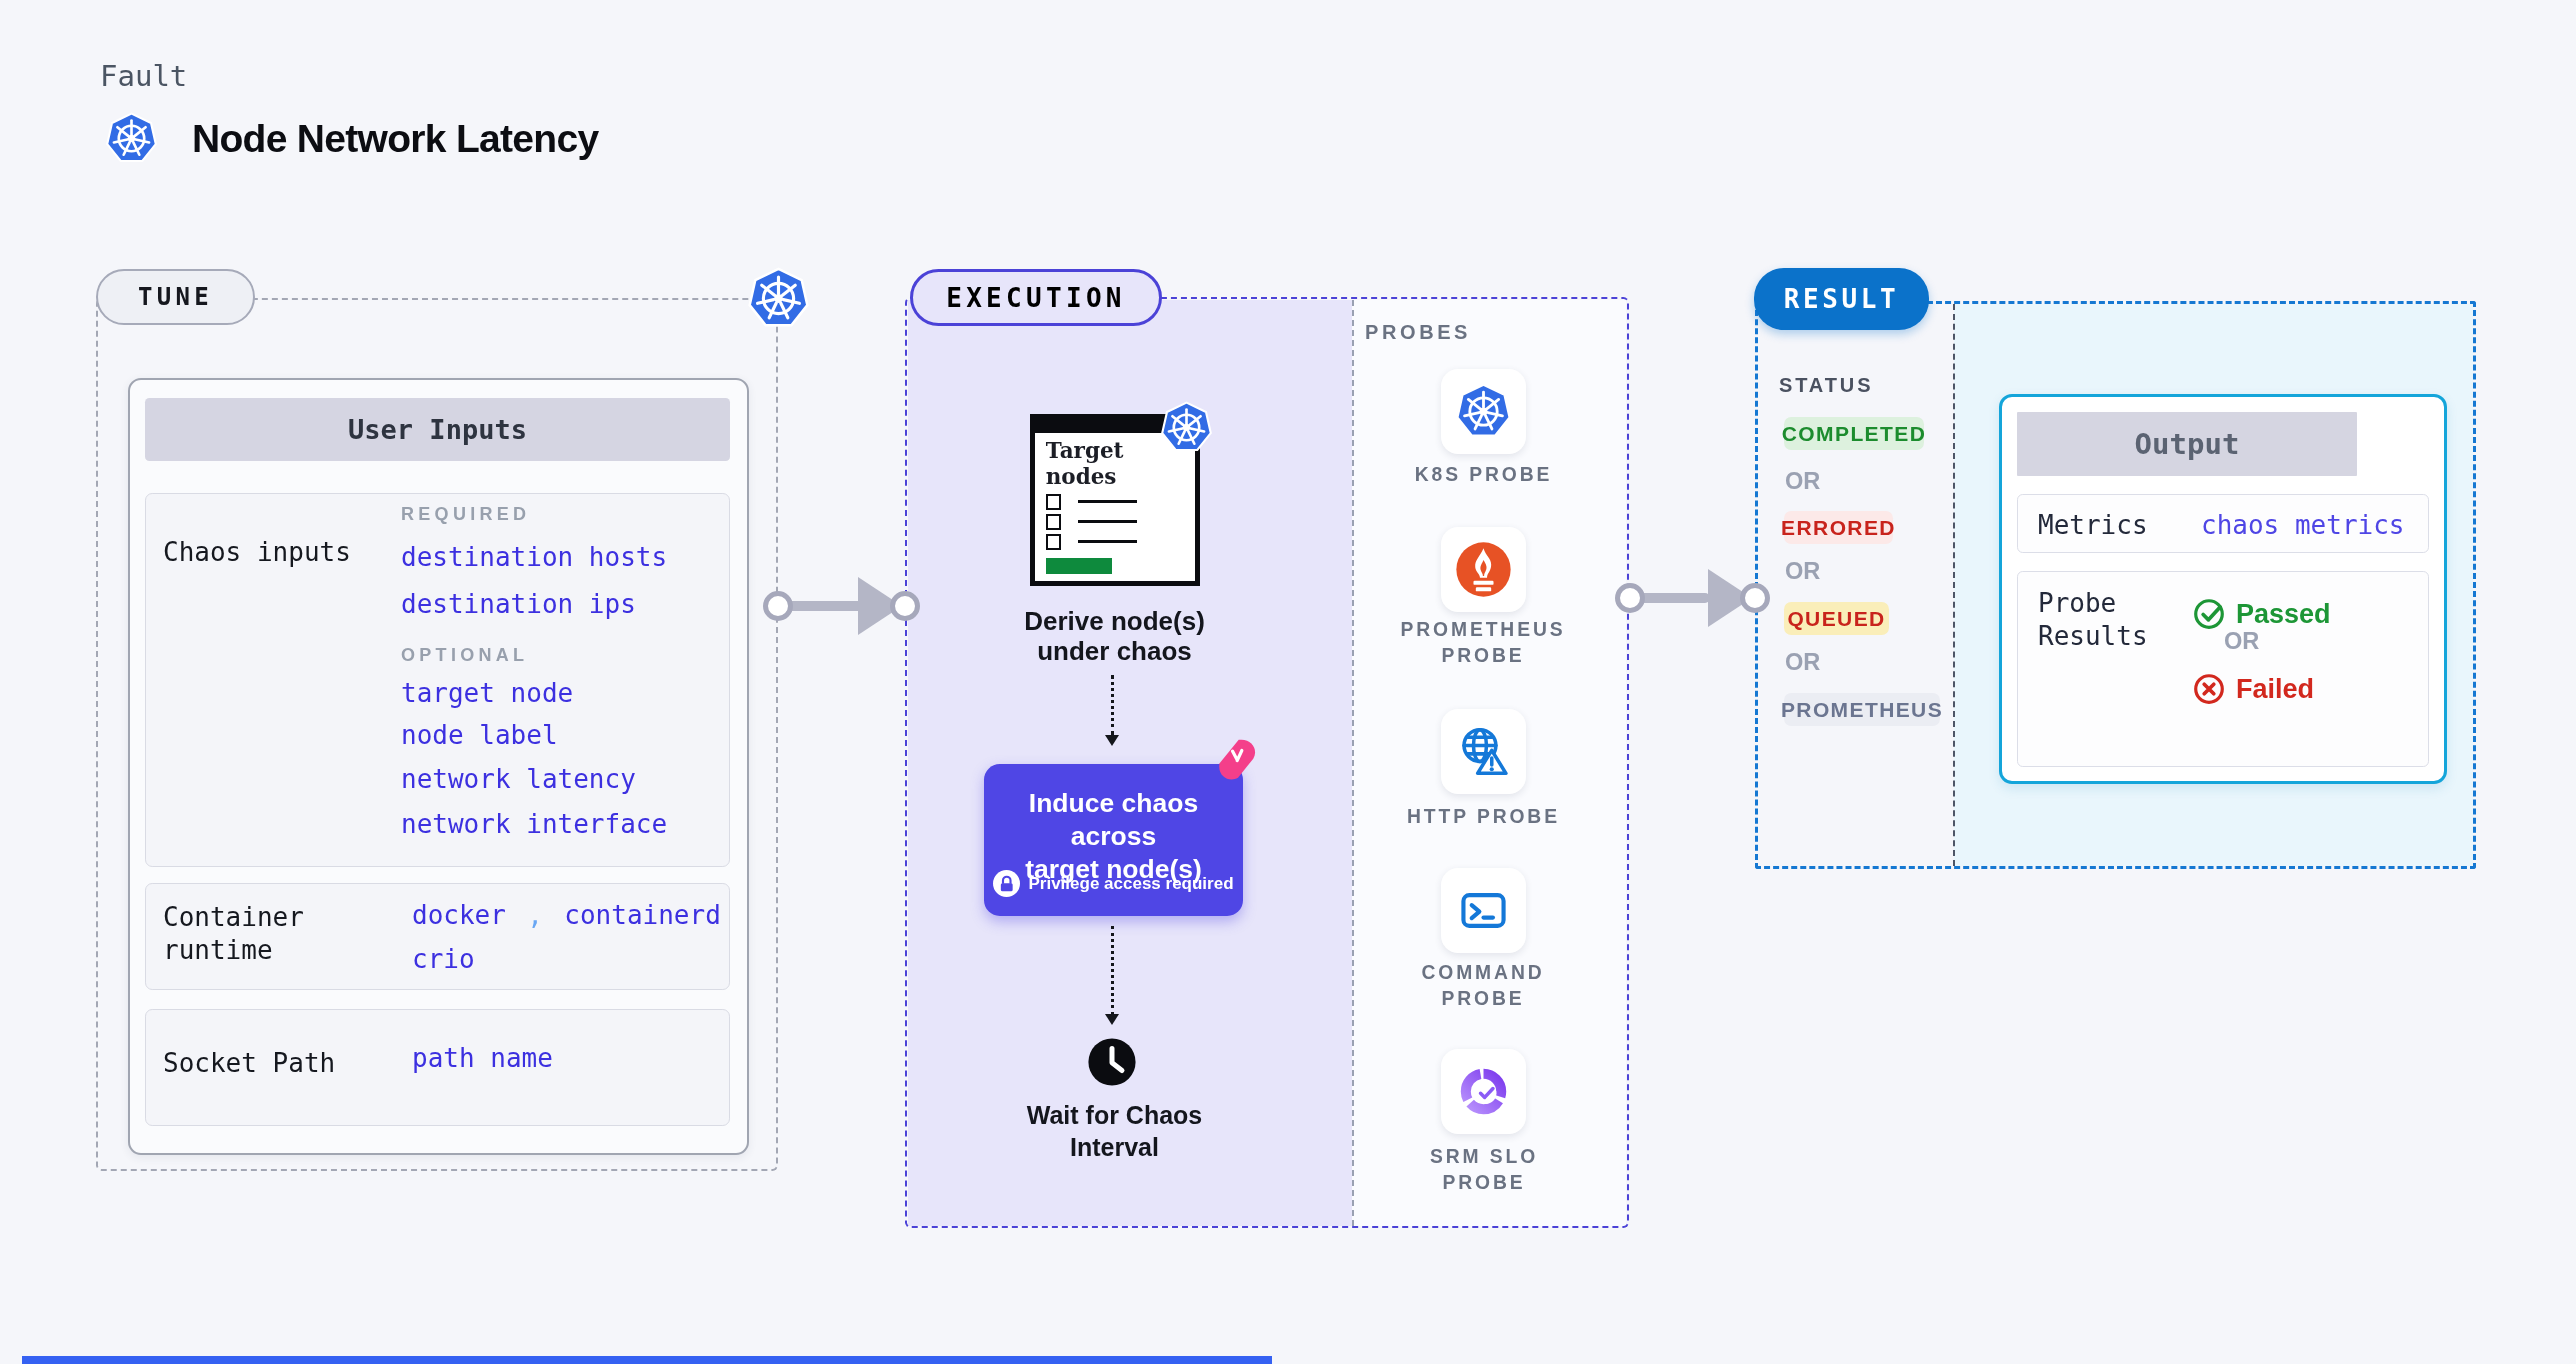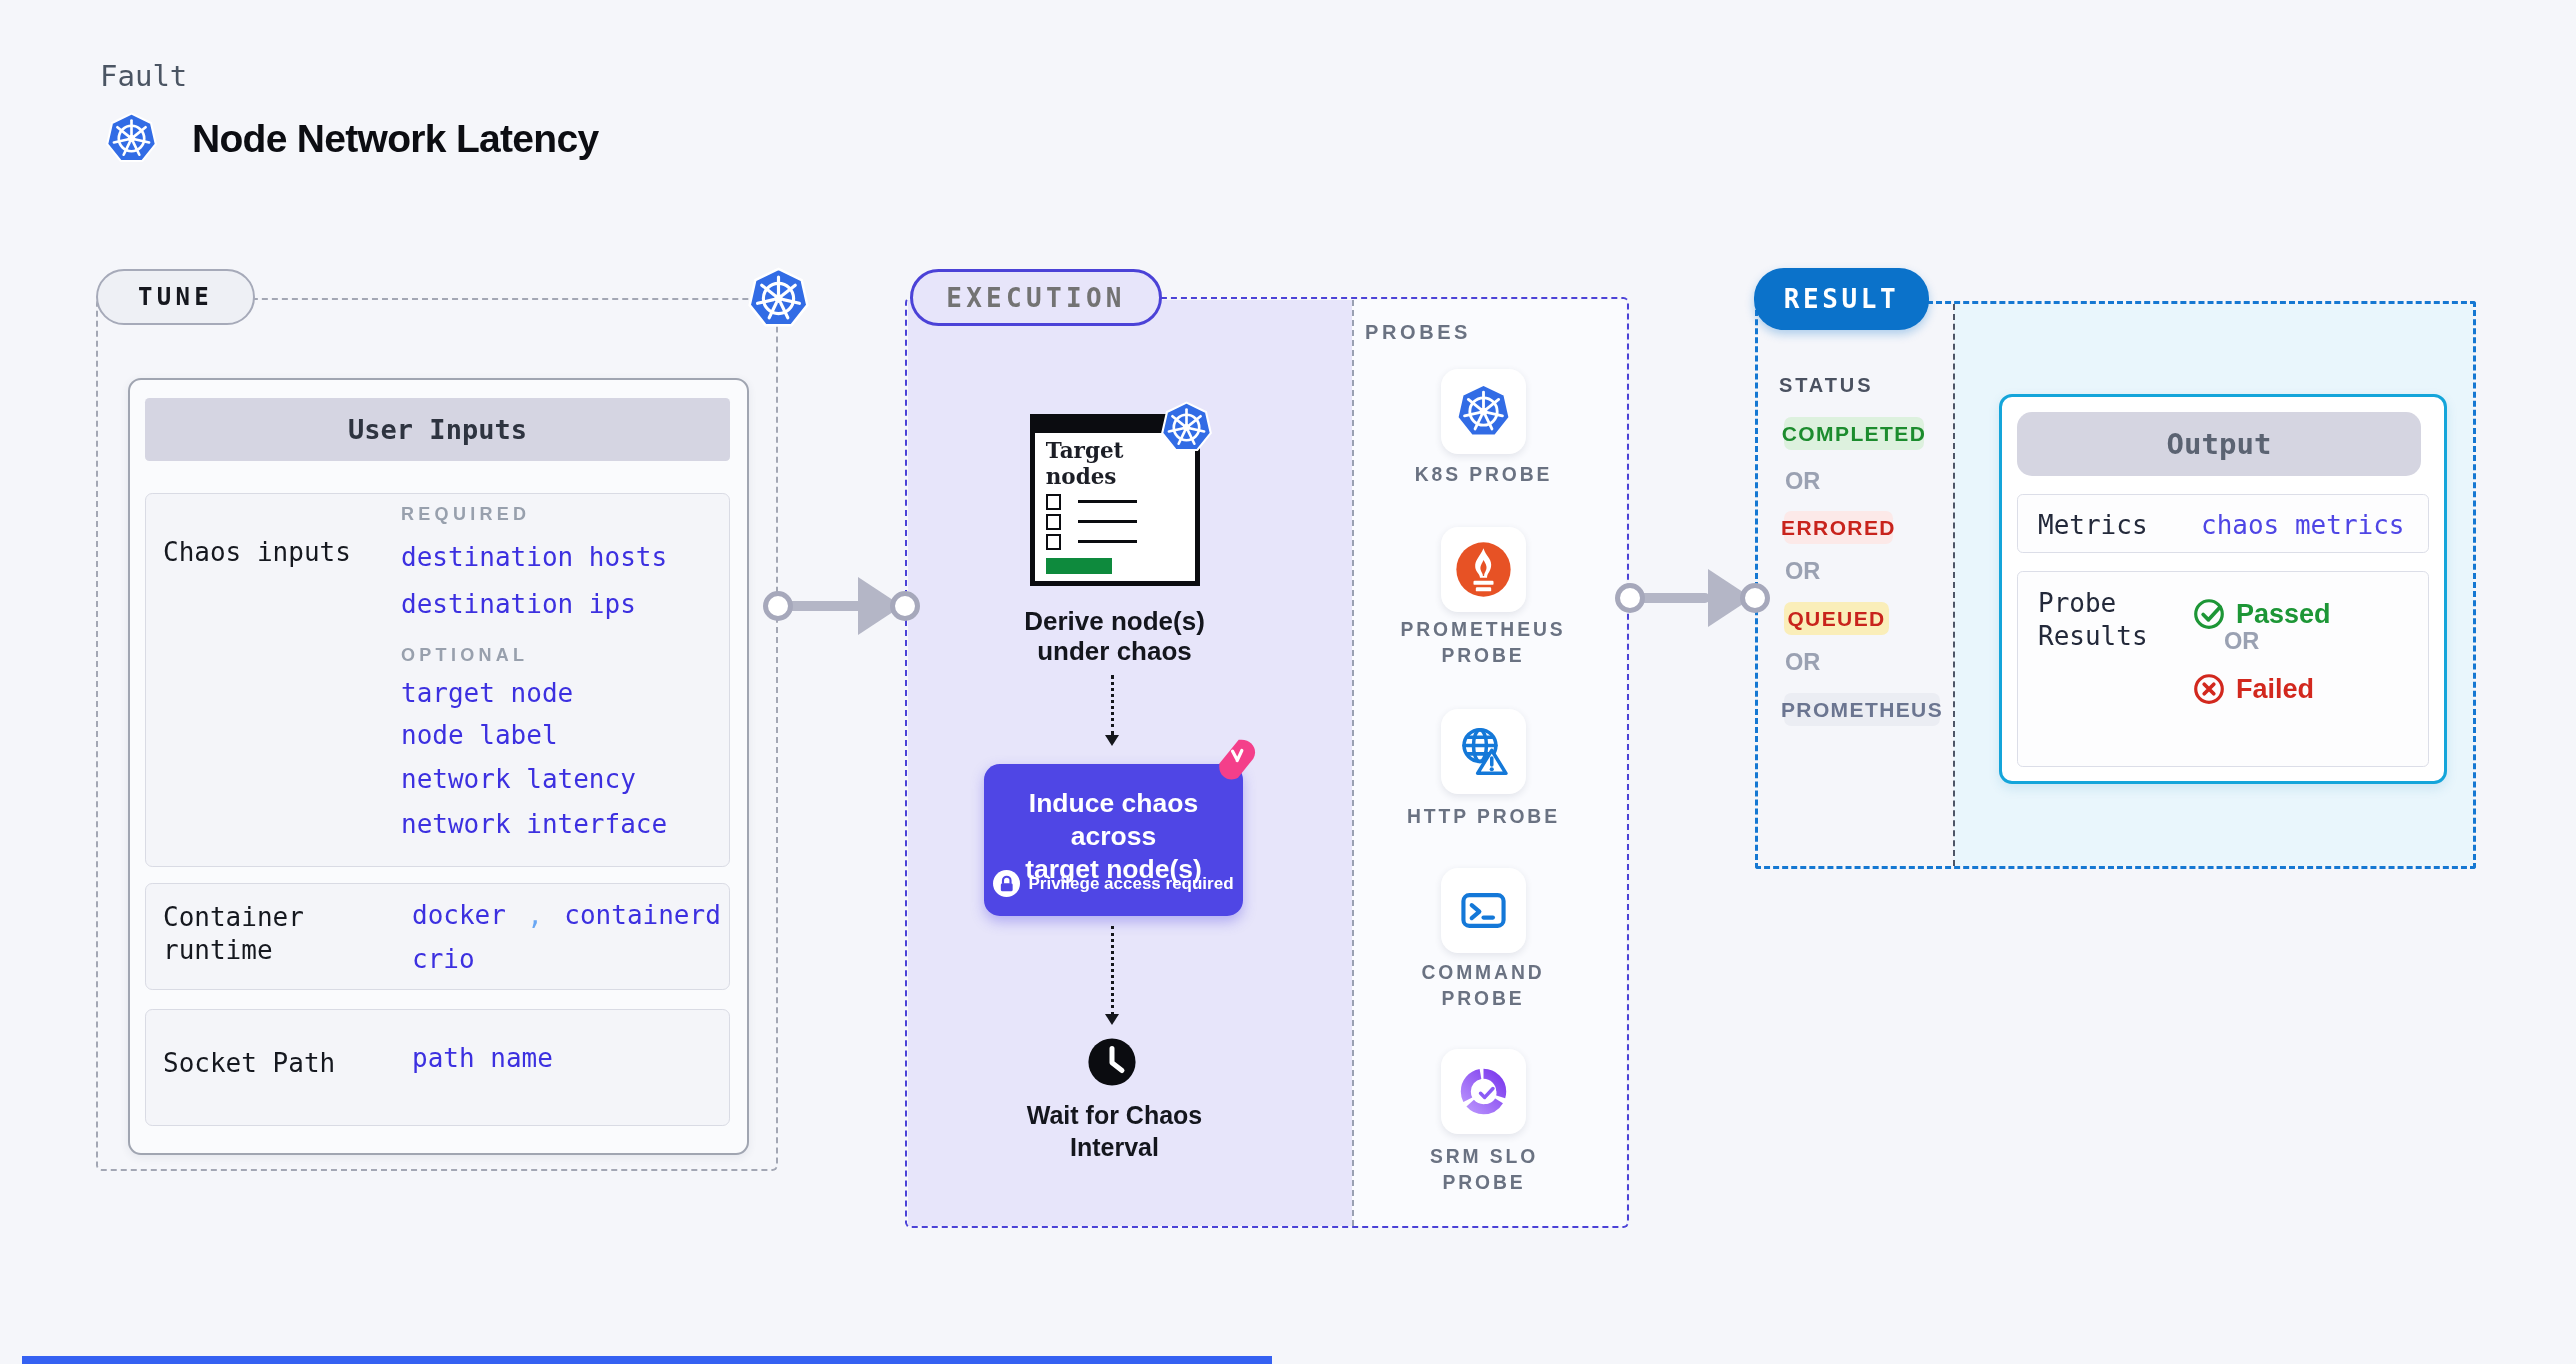--- a/index.html
+++ b/index.html
@@ -177,21 +177,21 @@
 
   <div class="abs h-line" style="left:778px;top:601px;width:87px;z-index:4;"></div>
   <div class="abs h-head" style="left:858px;top:577px;z-index:4;"></div>
   <div class="abs node-dot" style="left:763px;top:591px;z-index:5;"></div>
   <div class="abs node-dot" style="left:890px;top:591px;z-index:5;"></div>
 
   <div class="abs" style="left:908px;top:300px;width:444px;height:926px;background:#e7e5fa;"></div>
   <div class="abs" style="left:1352px;top:300px;width:274px;height:926px;background:#fafbfe;border-left:2.1px dashed #99a0b2;"></div>
   <div class="abs exec-frame" style="left:905px;top:297px;width:724px;height:931px;z-index:2;"></div>
   <div class="abs pill" style="left:910px;top:269px;width:252px;height:57px;background:#e7e5fa;border:3.6px solid #4b42d7;z-index:3;">
-    <span style="font-size:26px;letter-spacing:4.3px;color:#737373;text-align:right;">EXECUTION</span>
+    <span style="font-size:26px;letter-spacing:4.3px;color:#000000;text-align:right;">EXECUTION</span>
   </div>
 
   <div class="abs" style="left:1030px;top:414px;width:170px;height:172px;background:#fff;border:5px solid #0b0c10;z-index:2;">
     <div style="position:absolute;left:0;top:0;right:0;height:14.3px;background:#0b0c10;"></div>
     <div class="serif" style="position:absolute;left:10.7px;top:18.6px;font-size:21.5px;font-weight:700;line-height:26px;color:#1c1e26;">
       <div>Target</div>
       <div>nodes</div>
     </div>
     <div style="position:absolute;left:10.7px;top:75px;width:15.8px;height:15.8px;border:2.9px solid #0b0c10;"></div>
     <div style="position:absolute;left:43px;top:81px;width:59px;height:2.9px;background:#0b0c10;"></div>
@@ -294,21 +294,21 @@
   <div class="abs sans" style="left:1779px;top:374px;font-size:20px;font-weight:800;letter-spacing:2.9px;color:#4a5160;z-index:3;">STATUS</div>
   <div class="abs status-badge b-completed" style="left:1784px;top:417px;width:140px;z-index:3;">COMPLETED</div>
   <div class="abs or-lbl" style="left:1785px;top:468px;z-index:3;">OR</div>
   <div class="abs status-badge b-errored" style="left:1784px;top:511px;width:109px;z-index:3;">ERRORED</div>
   <div class="abs or-lbl" style="left:1785px;top:558px;z-index:3;">OR</div>
   <div class="abs status-badge b-queued" style="left:1784px;top:602px;width:105px;z-index:3;">QUEUED</div>
   <div class="abs or-lbl" style="left:1785px;top:649px;z-index:3;">OR</div>
   <div class="abs status-badge b-incompleted" style="left:1784px;top:693px;width:156px;z-index:3;">PROMETHEUS</div>
 
   <div class="abs" style="left:1999px;top:394px;width:448px;height:390px;background:#fff;border:3.6px solid #14a5da;border-radius:13px;z-index:3;box-shadow:0 4.3px 11.5px rgba(20,120,180,.12);"></div>
-  <div class="abs" style="left:2017px;top:412px;width:404px;height:64px;background:#d5d5e1;border-radius:15px;display:flex;align-items:center;justify-content:center;z-index:4;">
+  <div class="abs" style="left:2017px;top:412px;width:340px;height:64px;background:#d5d5e1;border-radius:1px;display:flex;align-items:center;justify-content:center;z-index:4;">
     <span class="mono" style="font-size:29px;font-weight:600;color:#5b6372;">Output</span>
   </div>
   <div class="abs out-row" style="left:2017px;top:494px;width:412px;height:59px;z-index:4;"></div>
   <div class="abs mono" style="left:2038px;top:510px;font-size:26px;color:#23293a;z-index:5;">Metrics</div>
   <div class="abs mono" style="left:2201px;top:510px;font-size:26px;color:#4f46e5;z-index:5;">chaos metrics</div>
 
   <div class="abs out-row" style="left:2017px;top:571px;width:412px;height:196px;z-index:4;"></div>
   <div class="abs mono" style="left:2038px;top:587px;font-size:26px;line-height:33px;color:#23293a;z-index:5;">
     <div>Probe</div>
     <div>Results</div>

